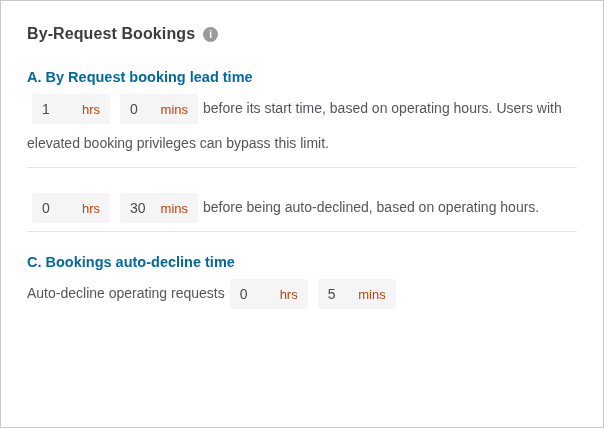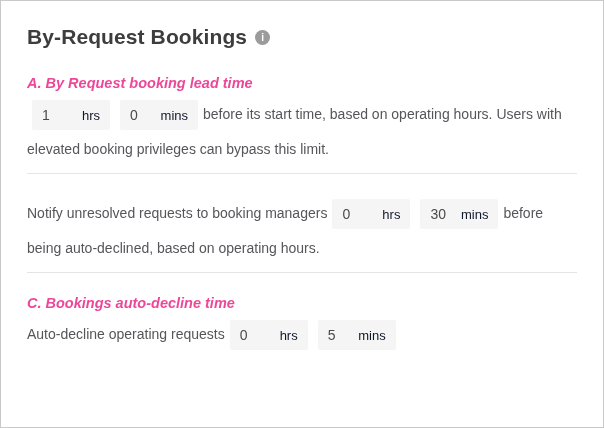--- a/index.html
+++ b/index.html
@@ -17,21 +17,21 @@
     background: #ffffff;
     padding: 24px 26px 16px 26px;
     overflow: hidden;
   }
   .title-row {
     display: flex;
     align-items: center;
     margin-bottom: 26px;
   }
   .page-title {
-    font-size: 21px;
+    font-size: 16px;
     font-weight: 700;
     color: #3d3d3d;
     letter-spacing: 0.1px;
   }
   .info-icon {
     display: inline-flex;
     align-items: center;
     justify-content: center;
     width: 15px;
     height: 15px;
@@ -40,23 +40,22 @@
     color: #ffffff;
     font-size: 10px;
     font-weight: 700;
     margin-left: 8px;
     cursor: pointer;
     user-select: none;
   }
   .section-heading {
     font-size: 14.5px;
     font-weight: 700;
-    color: #ec4899;
+    color: #0369a1;
     margin: 0;
-    font-style: italic;
   }
   .section-body {
     font-size: 14px;
     color: #55565a;
     line-height: 35px;
     margin: 6px 0 0 0;
   }
   .time-box {
     display: inline-flex;
     align-items: center;
@@ -76,21 +75,21 @@
     border: none;
     background: transparent;
     font-family: "Liberation Sans", "DejaVu Sans", sans-serif;
     font-size: 14px;
     color: #4a4a4c;
     padding: 0;
     outline: none;
   }
   .time-unit {
     font-size: 13px;
-    color: #0f172a;
+    color: #c2410c;
   }
   .divider {
     border: none;
     border-top: 1px solid #e4e4e4;
     margin: 6px 0 22px 0;
   }
 </style>
 </head>
 <body>
 
@@ -105,21 +104,21 @@
   <p class="section-body"><span class="time-box">
         <input type="text" value="1" style="">
         <span class="time-unit">hrs</span>
       </span><span class="time-box">
         <input type="text" value="0" style="">
         <span class="time-unit">mins</span>
       </span><span>before its start time, based on operating hours. Users with elevated booking privileges can bypass this limit.</span></p>
 
   <hr class="divider">
 
-  <p class="section-body"><span>Notify unresolved requests to booking managers</span><span class="time-box">
+  <p class="section-body"><span class="time-box">
         <input type="text" value="0" style="">
         <span class="time-unit">hrs</span>
       </span><span class="time-box">
         <input type="text" value="30" style="">
         <span class="time-unit">mins</span>
       </span><span>before being auto-declined, based on operating hours.</span></p>
 
   <hr class="divider">
 
   <h3 class="section-heading">C. Bookings auto-decline time</h3>

